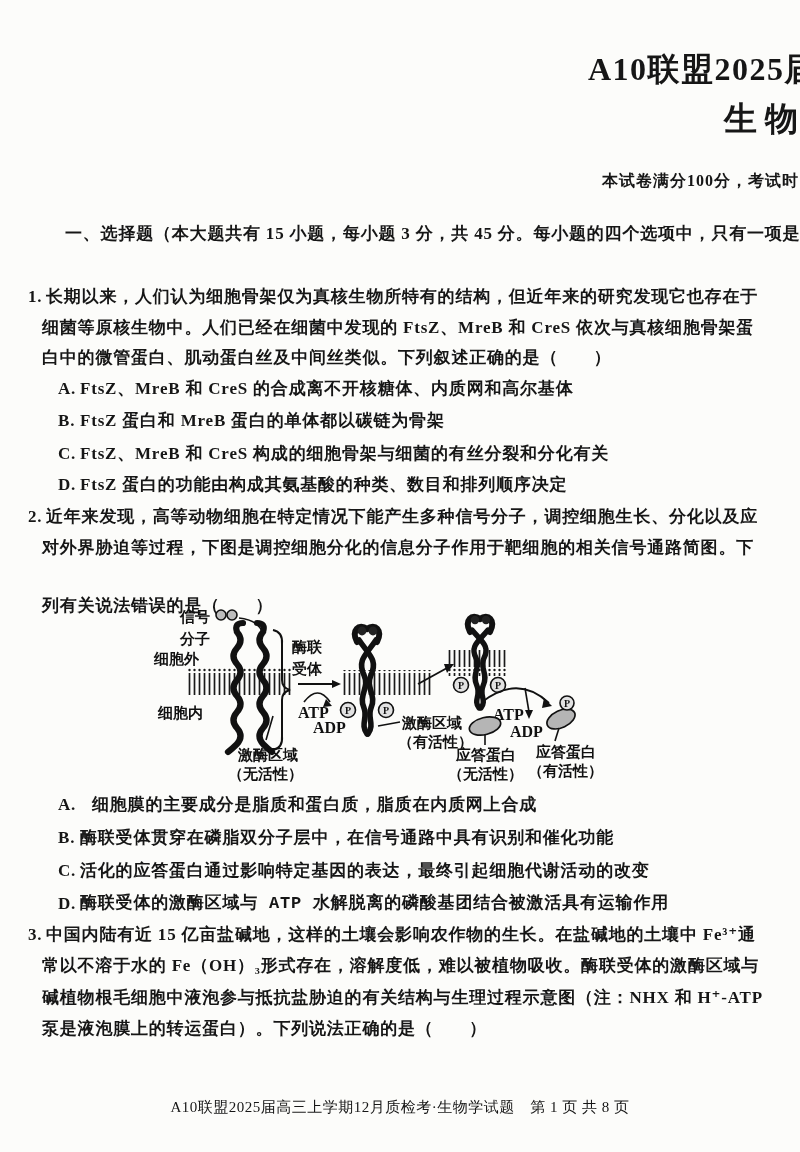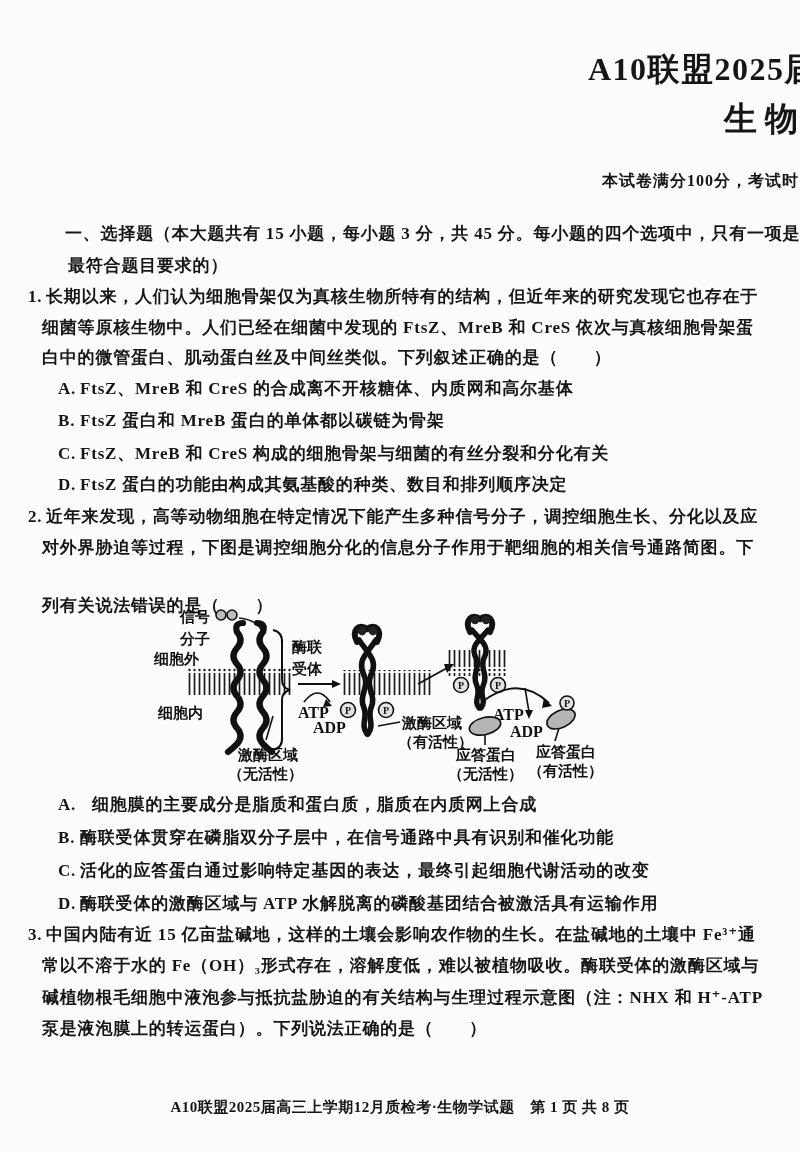--- a/index.html
+++ b/index.html
@@ -16,37 +16,36 @@
   .t-note { font-size:16px; font-weight:700; letter-spacing:1px; }
   .body-line { font-size:17px; font-weight:600; letter-spacing:0.8px; line-height:24px; }
   .qnum { position:absolute; left:28px; }
   .qtext { position:absolute; left:46px; }
   .cont { position:absolute; left:42px; }
   .optlabel { position:absolute; left:58px; }
   .opttext { position:absolute; left:80px; }
   .sec1 { position:absolute; left:30px;margin-left:35px; }
   .sec2 { position:absolute; left:68px; }
   .footer-line { position:absolute; left:0; width:100%; text-align:center;
-    font-size:15px; font-weight:700; letter-spacing:0.5px; }
+    font-size:15px; font-weight:400; letter-spacing:0.5px; }
   svg text { font-family:"Liberation Serif","DejaVu Serif",serif; }
   .dlabel { font-size:15px; font-weight:700; fill:#111; }
   .dnuc { font-size:16px; font-weight:700; fill:#111; }
   .dp { font-size:10px; font-weight:700; fill:#111; }
 </style>
 </head>
 <body>
 
 <div class="page">
 
   <div class="abs t-title" style="left:588px; top:48px;">A10联盟2025届</div>
   <div class="abs t-subject" style="left:724px; top:97px;">生物</div>
   <div class="abs t-note" style="left:602px; top:171px;">本试卷满分100分，考试时</div>
 
   <div class="abs body-line sec1" style="top:222px;">一、选择题（本大题共有 15 小题，每小题 3 分，共 45 分。每小题的四个选项中，只有一项是</div>
-  <div class="abs body-line sec2" style="top:254px;">最符合题目要求的）</div>
 
   <div>
     <span class="abs body-line qnum" style="top:285px;">1.</span>
     <span class="abs body-line qtext" style="top:285px;">长期以来，人们认为细胞骨架仅为真核生物所特有的结构，但近年来的研究发现它也存在于</span>
     <span class="abs body-line cont" style="top:316px;">细菌等原核生物中。人们已经在细菌中发现的 FtsZ、MreB 和 CreS 依次与真核细胞骨架蛋</span>
     <span class="abs body-line cont" style="top:346px;">白中的微管蛋白、肌动蛋白丝及中间丝类似。下列叙述正确的是（　　）</span>
     <span class="abs body-line optlabel" style="top:377px;">A.</span>
     <span class="abs body-line opttext" style="top:377px;">FtsZ、MreB 和 CreS 的合成离不开核糖体、内质网和高尔基体</span>
     <span class="abs body-line optlabel" style="top:409px;">B.</span>
     <span class="abs body-line opttext" style="top:409px;">FtsZ 蛋白和 MreB 蛋白的单体都以碳链为骨架</span>
@@ -149,21 +148,21 @@
       <text class="dlabel" x="376" y="176">（有活性）</text>
     </svg>
 
     <span class="abs body-line optlabel" style="top:793px;">A.</span>
     <span class="abs body-line opttext" style="top:793px;margin-left:12px;">细胞膜的主要成分是脂质和蛋白质，脂质在内质网上合成</span>
     <span class="abs body-line optlabel" style="top:826px;">B.</span>
     <span class="abs body-line opttext" style="top:826px;">酶联受体贯穿在磷脂双分子层中，在信号通路中具有识别和催化功能</span>
     <span class="abs body-line optlabel" style="top:859px;">C.</span>
     <span class="abs body-line opttext" style="top:859px;">活化的应答蛋白通过影响特定基因的表达，最终引起细胞代谢活动的改变</span>
     <span class="abs body-line optlabel" style="top:892px;">D.</span>
-    <span class="abs body-line opttext" style="top:892px;">酶联受体的激酶区域与 ATP 水解脱离的磷酸基团结合被激活具有运输作用</span>
+    <span class="abs body-line opttext" style="top:892px;font-family:Liberation Mono, monospace;">酶联受体的激酶区域与 ATP 水解脱离的磷酸基团结合被激活具有运输作用</span>
   </div>
 
   <div>
     <span class="abs body-line qnum" style="top:923px;">3.</span>
     <span class="abs body-line qtext" style="top:923px;">中国内陆有近 15 亿亩盐碱地，这样的土壤会影响农作物的生长。在盐碱地的土壤中 Fe³⁺通</span>
     <span class="abs body-line cont" style="top:954px;">常以不溶于水的 Fe（OH）₃形式存在，溶解度低，难以被植物吸收。酶联受体的激酶区域与</span>
     <span class="abs body-line cont" style="top:986px;">碱植物根毛细胞中液泡参与抵抗盐胁迫的有关结构与生理过程示意图（注：NHX 和 H⁺-ATP</span>
     <span class="abs body-line cont" style="top:1017px;">泵是液泡膜上的转运蛋白）。下列说法正确的是（　　）</span>
   </div>
 

